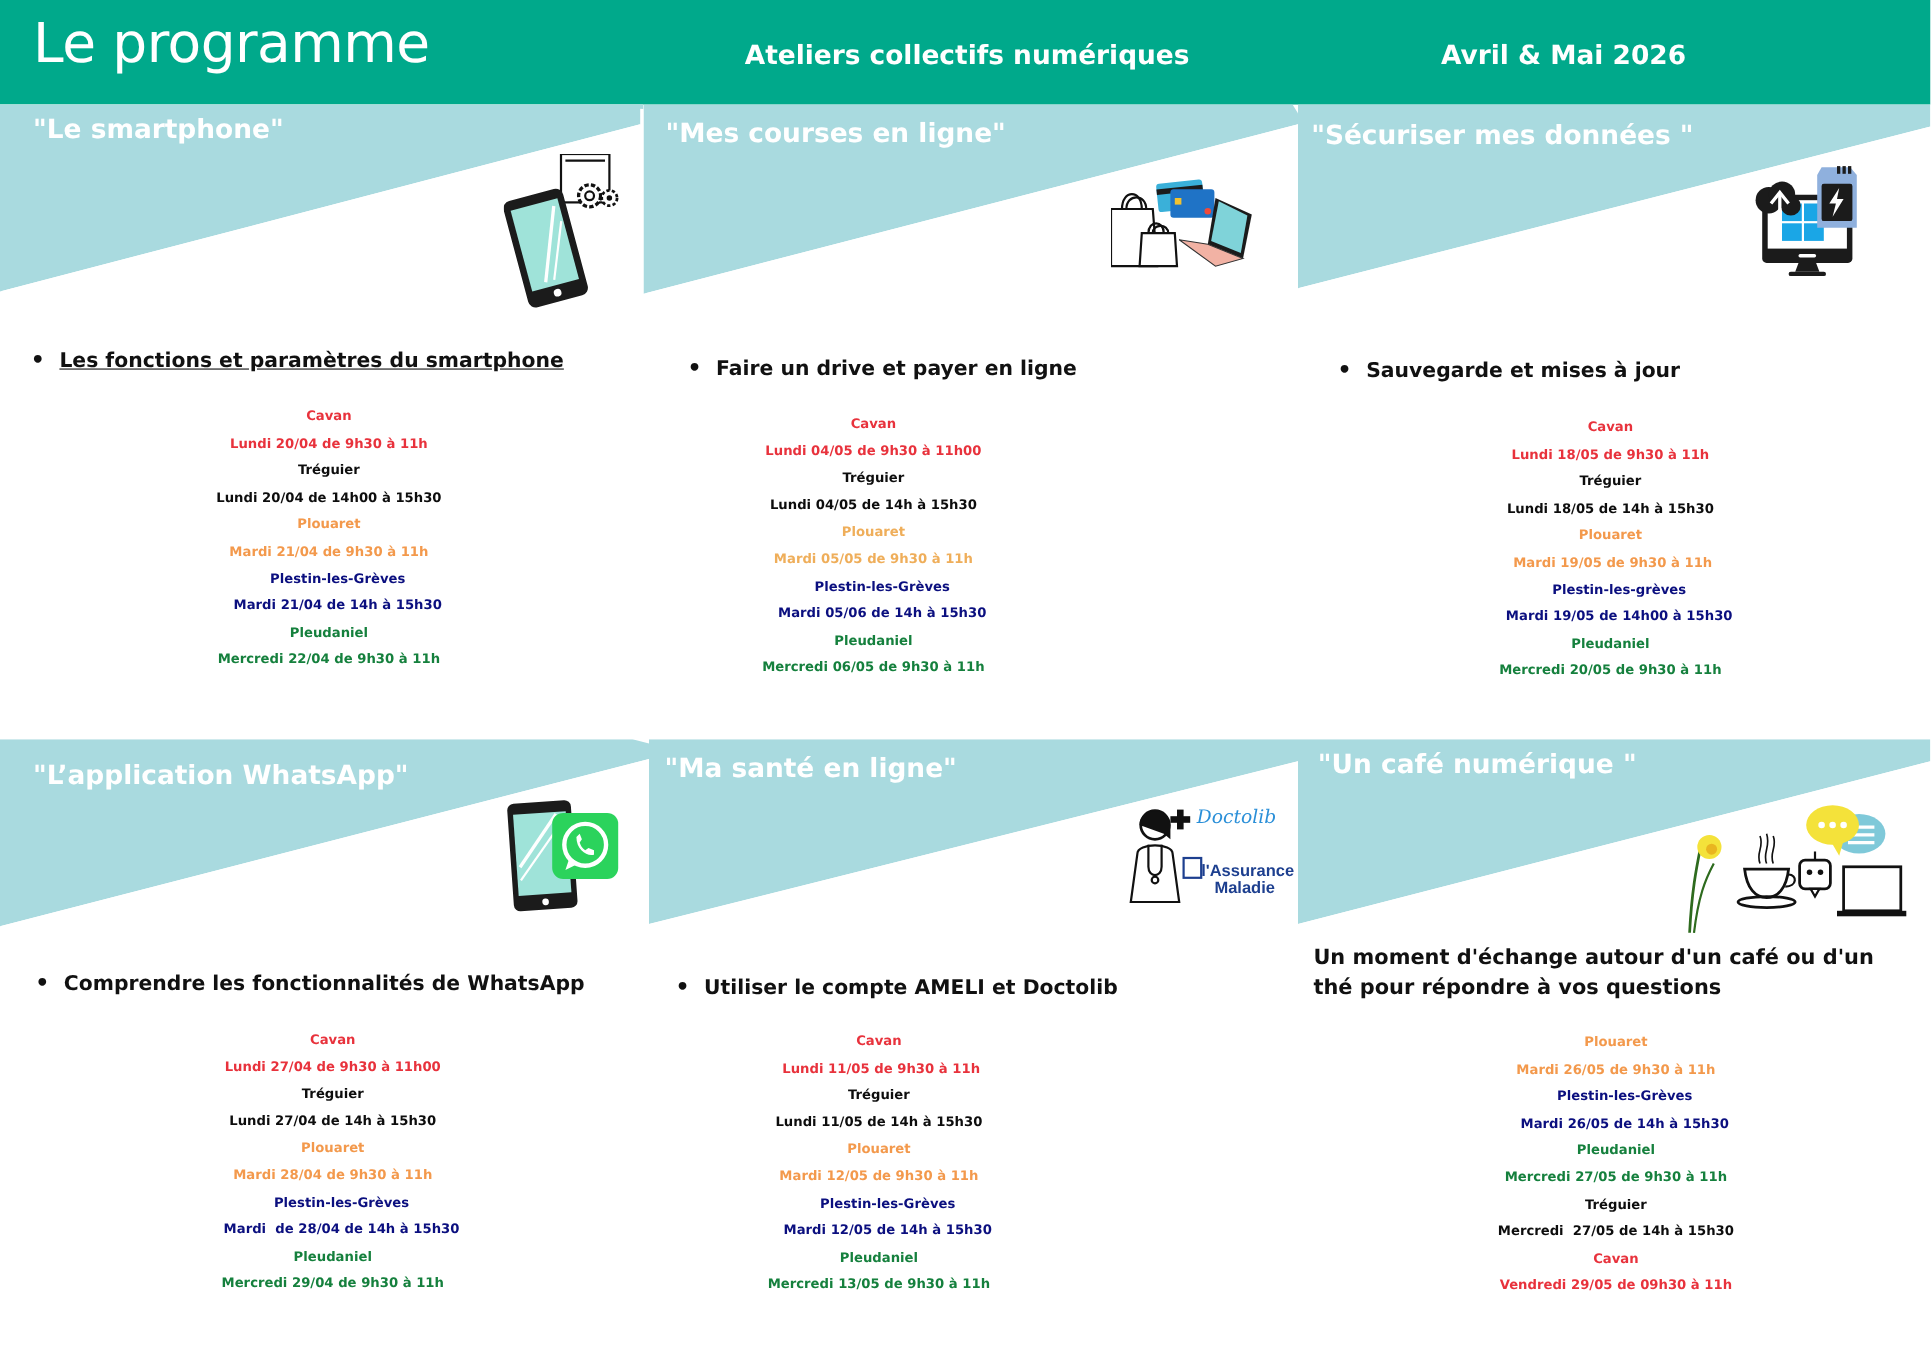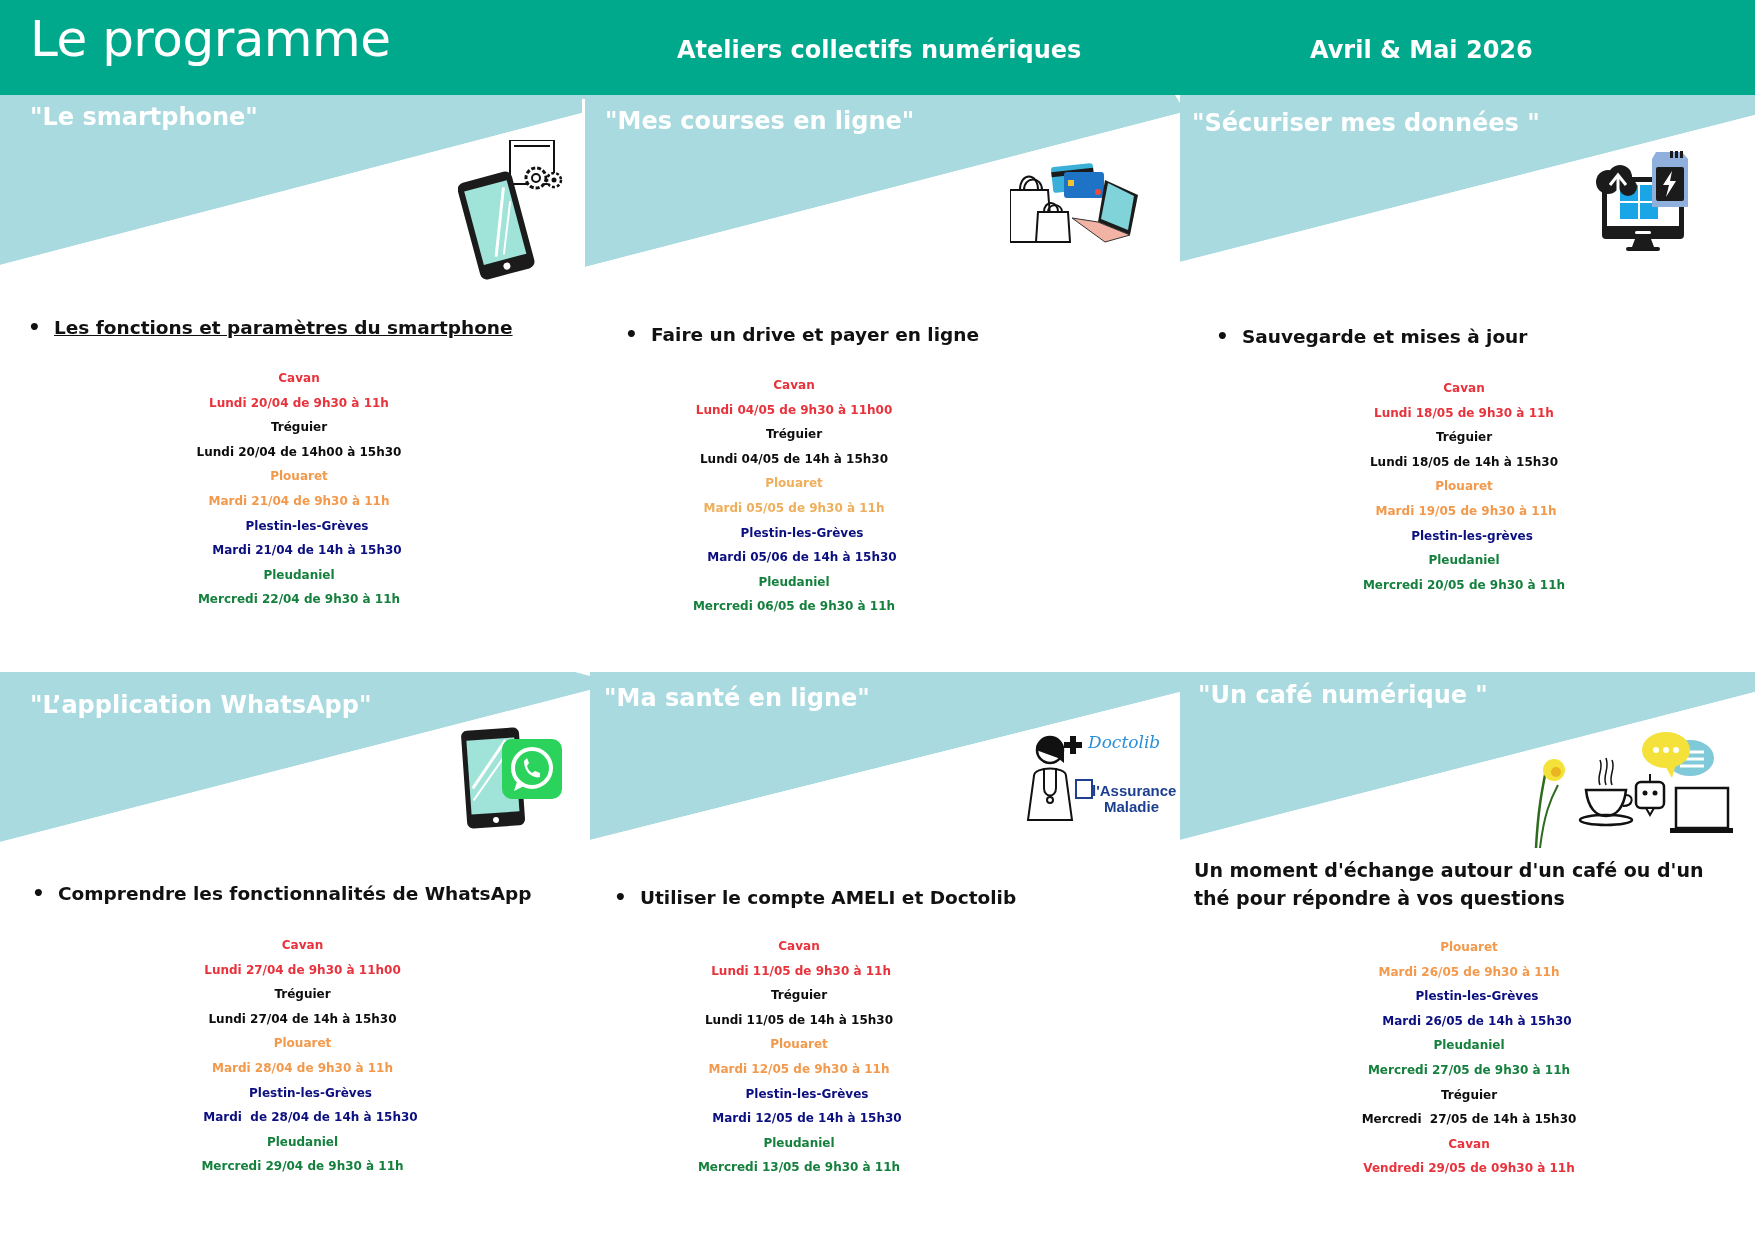--- a/index.html
+++ b/index.html
@@ -173,20 +173,21 @@
   </div>
   <div class="bullet" style="left:36px;top:229px;">Sauvegarde et mises à jour</div>
   <div class="sched" style="left:0;width:568px;top:281px;">
     <div class="c-red">Cavan</div>
     <div class="c-red">Lundi 18/05 de 9h30 à 11h</div>
     <div class="c-black">Tréguier</div>
     <div class="c-black">Lundi 18/05 de 14h à 15h30</div>
     <div class="c-orange">Plouaret</div>
     <div class="c-orange"> Mardi 19/05 de 9h30 à 11h</div>
     <div class="c-navy">Plestin-les-grèves</div>
+    <div class="c-navy">Mardi 19/05 de 14h00 à 15h30</div>
     <div class="c-green">Pleudaniel</div>
     <div class="c-green">Mercredi 20/05 de 9h30 à 11h</div>
   </div>
 </div>
 
 <div class="panel" style="left:0;top:672px;width:590px;height:569px;">
   <svg class="bg" width="590" height="180">
     <polygon points="0,0 575,0 590,4 590,18 0,170" fill="#a9dadf"></polygon>
     <polygon points="0,170 590,18 590,170" fill="#ffffff"></polygon>
   </svg>

